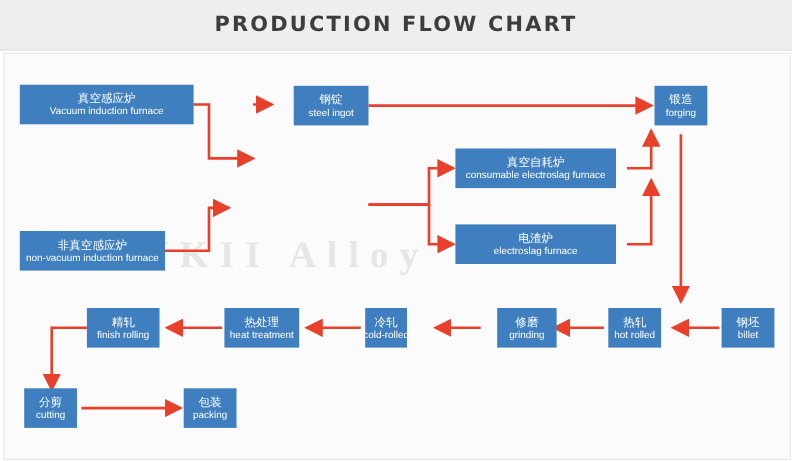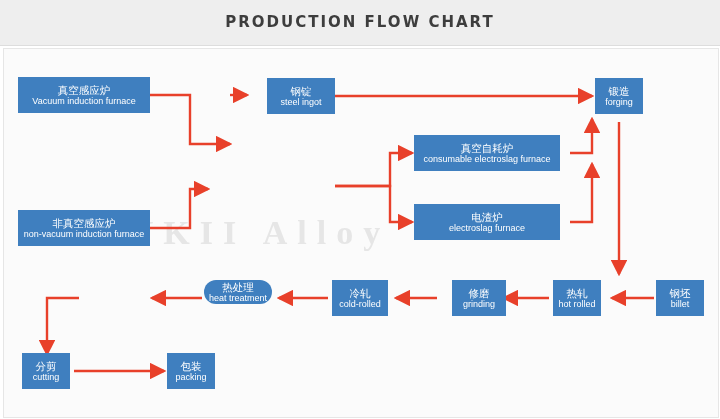--- a/index.html
+++ b/index.html
@@ -29,21 +29,21 @@
     background: #eeeeee;
     border-bottom: 1px solid #dddddd;
   }
   #header-title {
     position: absolute;
     left: 0; top: 0;
     width: 720px;
     height: 45px;
     line-height: 45px;
     text-align: center;
-    font-size: 15px;
+    font-size: 19px;
     font-weight: bold;
     letter-spacing: 2px;
     color: #3d3d3d;
     font-family: "DejaVu Sans", sans-serif;
   }
   
   #canvas {
     position: absolute;
     left: 3px;
     top: 48px;
@@ -148,21 +148,21 @@
         <path d="M324,249 L275,249"></path>
 
         <path d="M198,249 L148,249"></path>
 
         <path d="M75,249 L43,249 L43,305"></path>
 
         <path d="M70,322 L160,322"></path>
       </g>
     </svg>
 
-    <div class="node" style="left:14px; top:28px; width:132px; height:36px;">
+    <div class="node" style="left:14px; top:28px; width:158px; height:36px;">
       <span class="cn">真空感应炉</span>
       <span class="en">Vacuum induction furnace</span>
     </div>
 
     <div class="node" style="left:14px; top:161px; width:132px; height:36px;">
       <span class="cn">非真空感应炉</span>
       <span class="en">non-vacuum induction furnace</span>
     </div>
 
     <div class="node" style="left:263px; top:29px; width:68px; height:36px;">
@@ -194,30 +194,34 @@
     <div class="node" style="left:549px; top:231px; width:48px; height:36px;text-align:center;">
       <span class="cn">热轧</span>
       <span class="en">hot rolled</span>
     </div>
 
     <div class="node" style="left:448px; top:231px; width:54px; height:36px;">
       <span class="cn">修磨</span>
       <span class="en">grinding</span>
     </div>
 
-    <div class="node" style="left:328px; top:231px; width:56px; height:36px;">
+    <div class="node" style="left:328px; top:231px; width:38px; height:36px;">
       <span class="cn">冷轧</span>
       <span class="en">cold-rolled</span>
     </div>
 
-    <div class="node" style="left:200px; top:231px; width:68px; height:24px;border-radius:12px;">
+    <div class="node" style="left:200px; top:231px; width:68px; height:36px;">
       <span class="cn">热处理</span>
       <span class="en">heat treatment</span>
     </div>
 
+    <div class="node" style="left:75px; top:231px; width:66px; height:36px;">
+      <span class="cn">精轧</span>
+      <span class="en">finish rolling</span>
+    </div>
 
     <div class="node" style="left:18px; top:304px; width:48px; height:36px;">
       <span class="cn">分剪</span>
       <span class="en">cutting</span>
     </div>
 
     <div class="node" style="left:163px; top:304px; width:48px; height:36px;">
       <span class="cn">包装</span>
       <span class="en">packing</span>
     </div>

